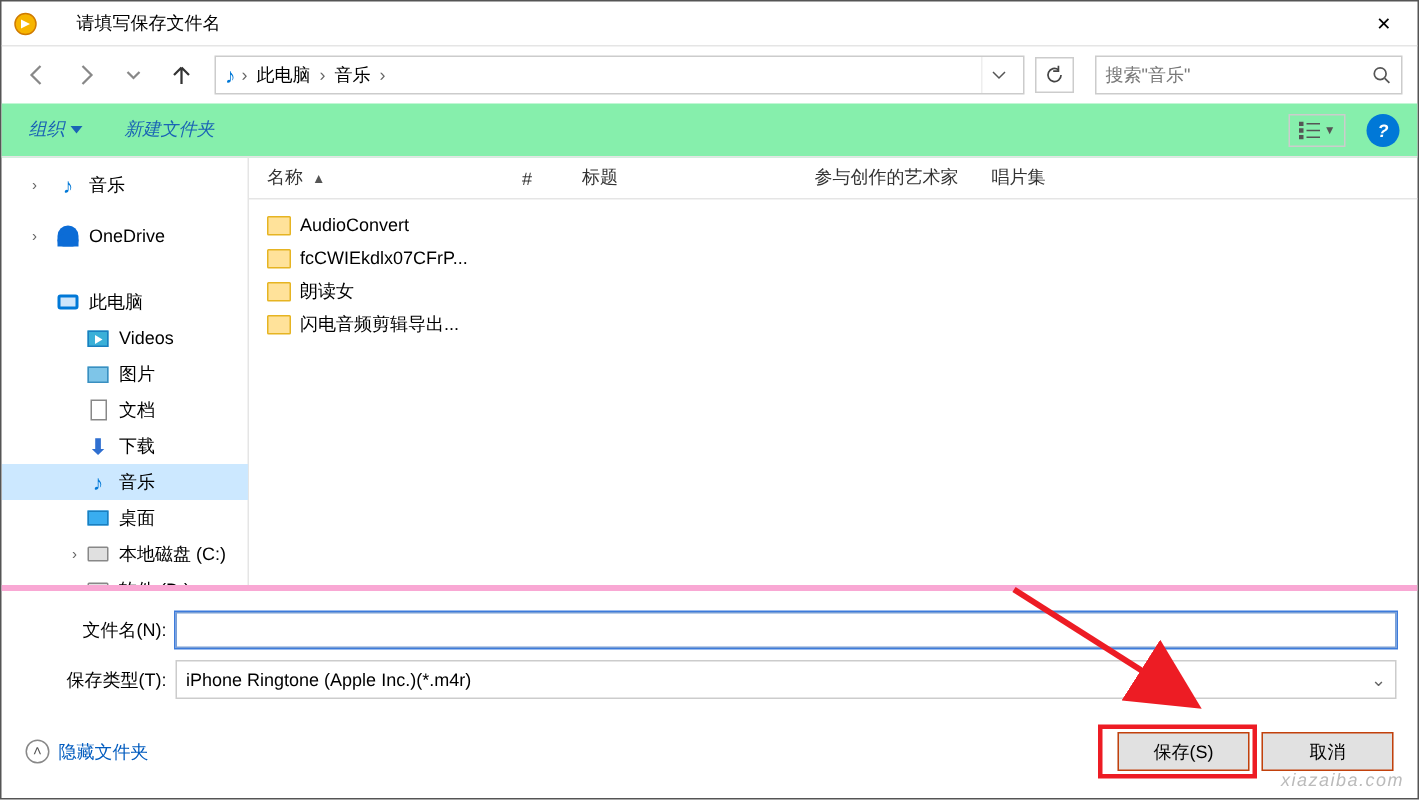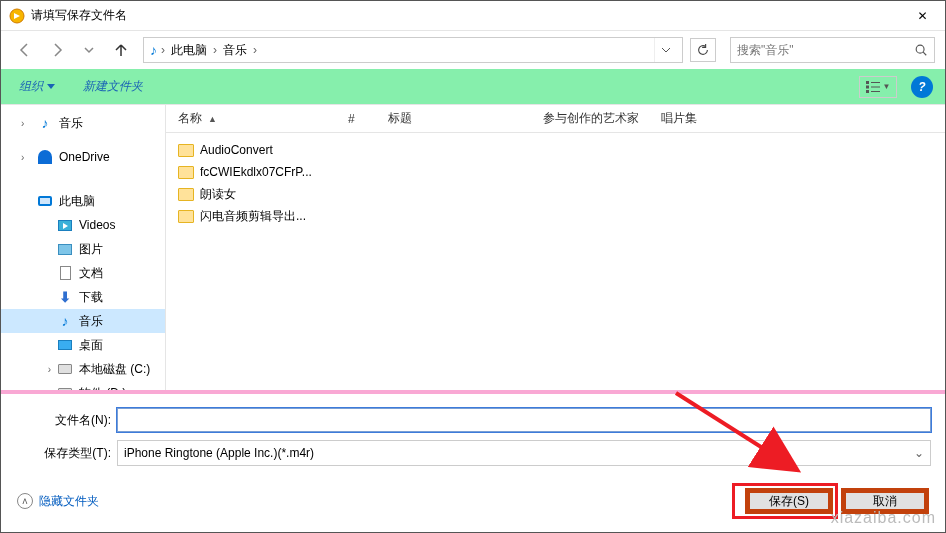--- a/index.html
+++ b/index.html
@@ -1,18 +1,18 @@
 <!DOCTYPE html>
 <html><head>
 <meta charset="utf-8">
 <style>
 * { box-sizing: border-box; margin: 0; padding: 0; font-family: "Microsoft YaHei", "Segoe UI", sans-serif; font-size: 12px; }
 body { width: 946px; height: 533px; background: #fff; border: 1px solid #555; display: flex; flex-direction: column; overflow: hidden; }
 
-.titlebar { height: 30px; display: flex; align-items: center; padding: 0 0 0 8px; border-bottom: 1px solid #e5e5e5; }
+.titlebar { height: 30px; display: flex; align-items: center; padding: 0 0 0 8px; border-bottom: 1px solid #e5e5e5; gap: 20px; }
 .titlebar .app-icon { width: 16px; height: 16px; margin-right: 6px; display:inline-flex; align-items:center; justify-content:center;}
 .titlebar .title { flex: 1; }
 .titlebar .close { width: 45px; height: 30px; display: flex; align-items: center; justify-content: center; cursor: pointer; }
 
 .navbar { height: 38px; display: flex; align-items: center; padding: 0 10px; gap: 4px; }
 .nav-btn { width: 28px; height: 26px; display: flex; align-items: center; justify-content: center; color: #888; cursor: pointer; }
 .nav-btn.enabled { color: #333; }
 .nav-btn svg { width:16px; height:16px; }
 .path-box { flex: 1; height: 26px; border: 1px solid #ccc; display: flex; align-items: center; padding: 0 6px; gap: 4px; margin: 0 4px; }
 .path-box .crumb { padding: 0 2px; cursor: pointer; }
@@ -68,26 +68,26 @@
 .field-label { width: 102px; text-align: right; padding-right: 6px; }
 .field-input { flex:1; height: 24px; border:1px solid #7a9fd4; padding:0 6px; }
 .field-select { flex:1; height: 24px; border:1px solid #ccc; padding:12px 6px; display:flex; align-items:center; justify-content:space-between; cursor:pointer; background:#fff;}
 .field-select .dd-arrow{color:#666;}
 .field-input.hl{outline:1px solid #3d7bdb;}
 
 .footer { display:flex; align-items:center; padding: 14px 16px 18px 16px; }
 .hide-folders { display:flex; align-items:center; gap:6px; color:#005bbf; cursor:pointer;}
 .hide-folders .chev{width:16px;height:16px;border:1px solid #888;border-radius:50%;display:flex;align-items:center;justify-content:center;font-size:10px;color:#555;}
 .footer-spacer{flex:1;}
-.btn { min-width: 88px; height: 26px; border:5px solid #c2410c; background:#e1e1e1; cursor:pointer; margin-left:8px; display:flex;align-items:center;justify-content:center;}
+.btn { min-width: 88px; height: 26px; border:1px solid #c2410c; background:#e1e1e1; cursor:pointer; margin-left:8px; display:flex;align-items:center;justify-content:center;}
 .btn.primary { position:relative; }
 .red-outline { position:absolute; border:3px solid #ed1c24; pointer-events:none; }
 
 .red-arrow { position:absolute; pointer-events:none; }
-.watermark { position:absolute; right:10px; bottom:6px; color:#bbb; font-size:16px; letter-spacing:1px; pointer-events:none;}
+.watermark { position:absolute; right:10px; bottom:6px; color:#bbb; font-size:12px; font-style:italic; letter-spacing:1px; pointer-events:none;}
 </style>
 </head>
 <body>
 
 <div class="titlebar">
   <span class="app-icon">
     <svg viewBox="0 0 16 16">
         <circle cx="8" cy="8" r="7" fill="#f7b500" stroke="#d07b00"></circle>
         <path d="M5 5 L11 8 L5 11 Z" fill="#fff"></path>
       </svg>

